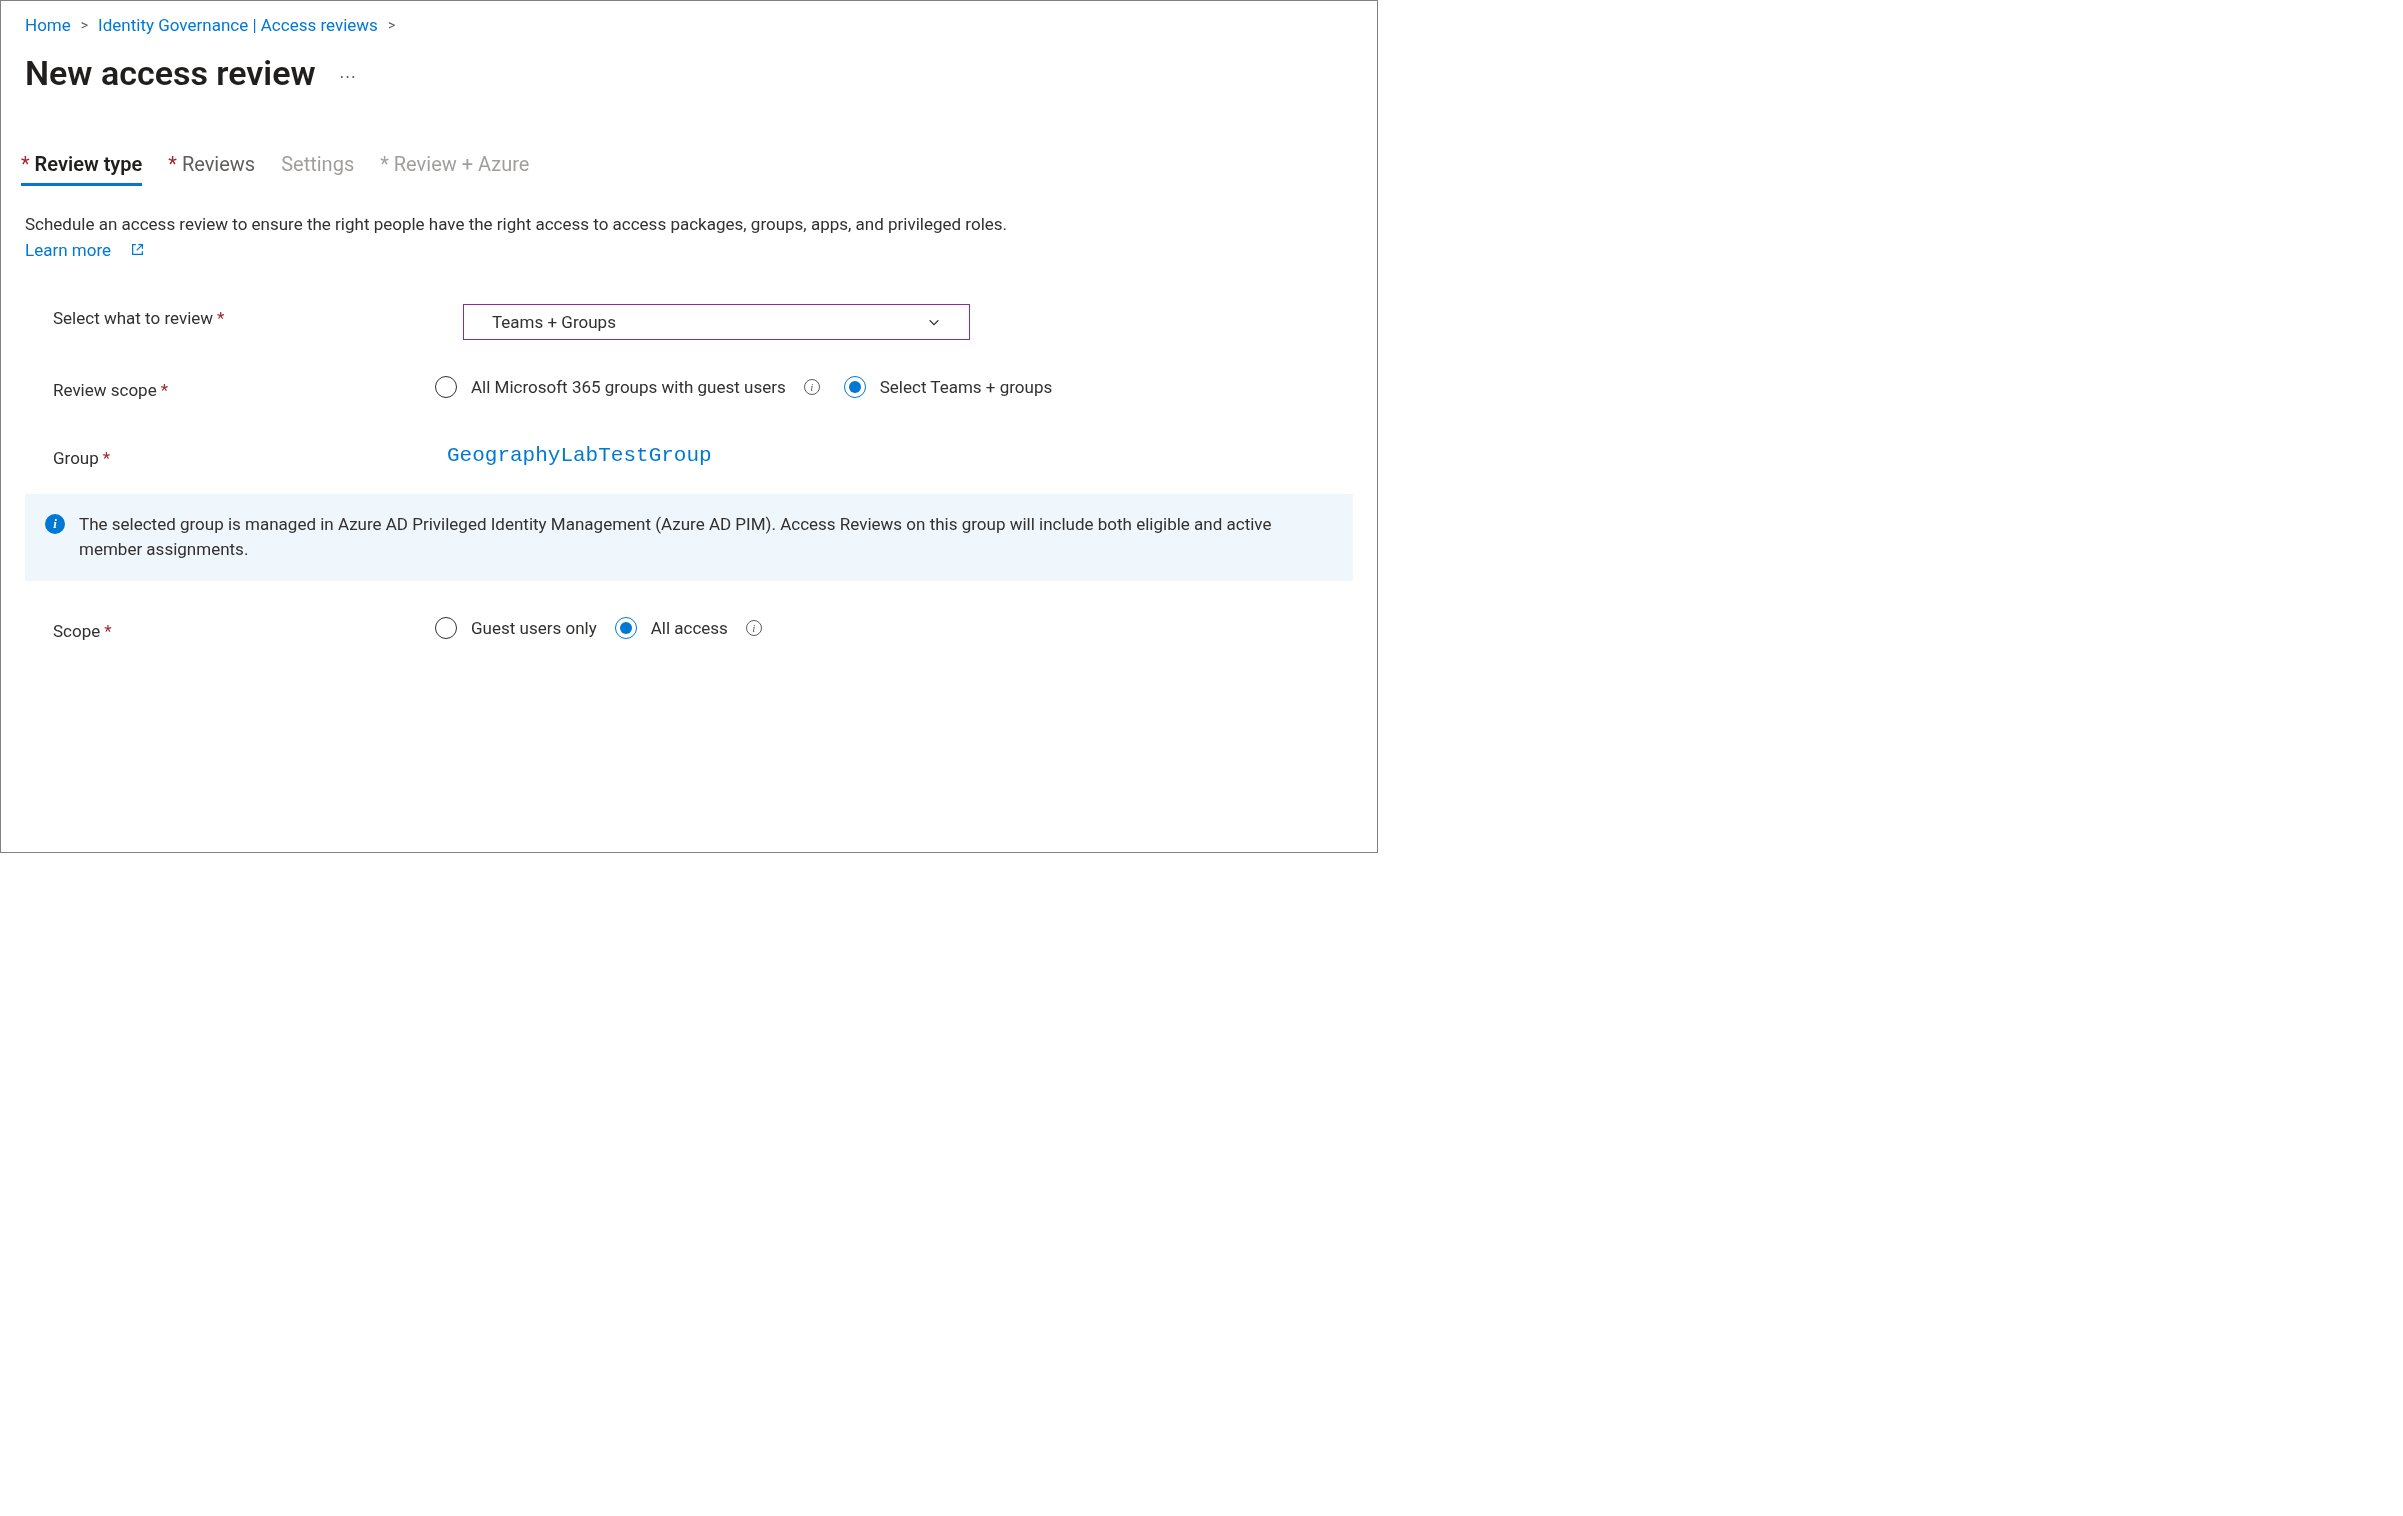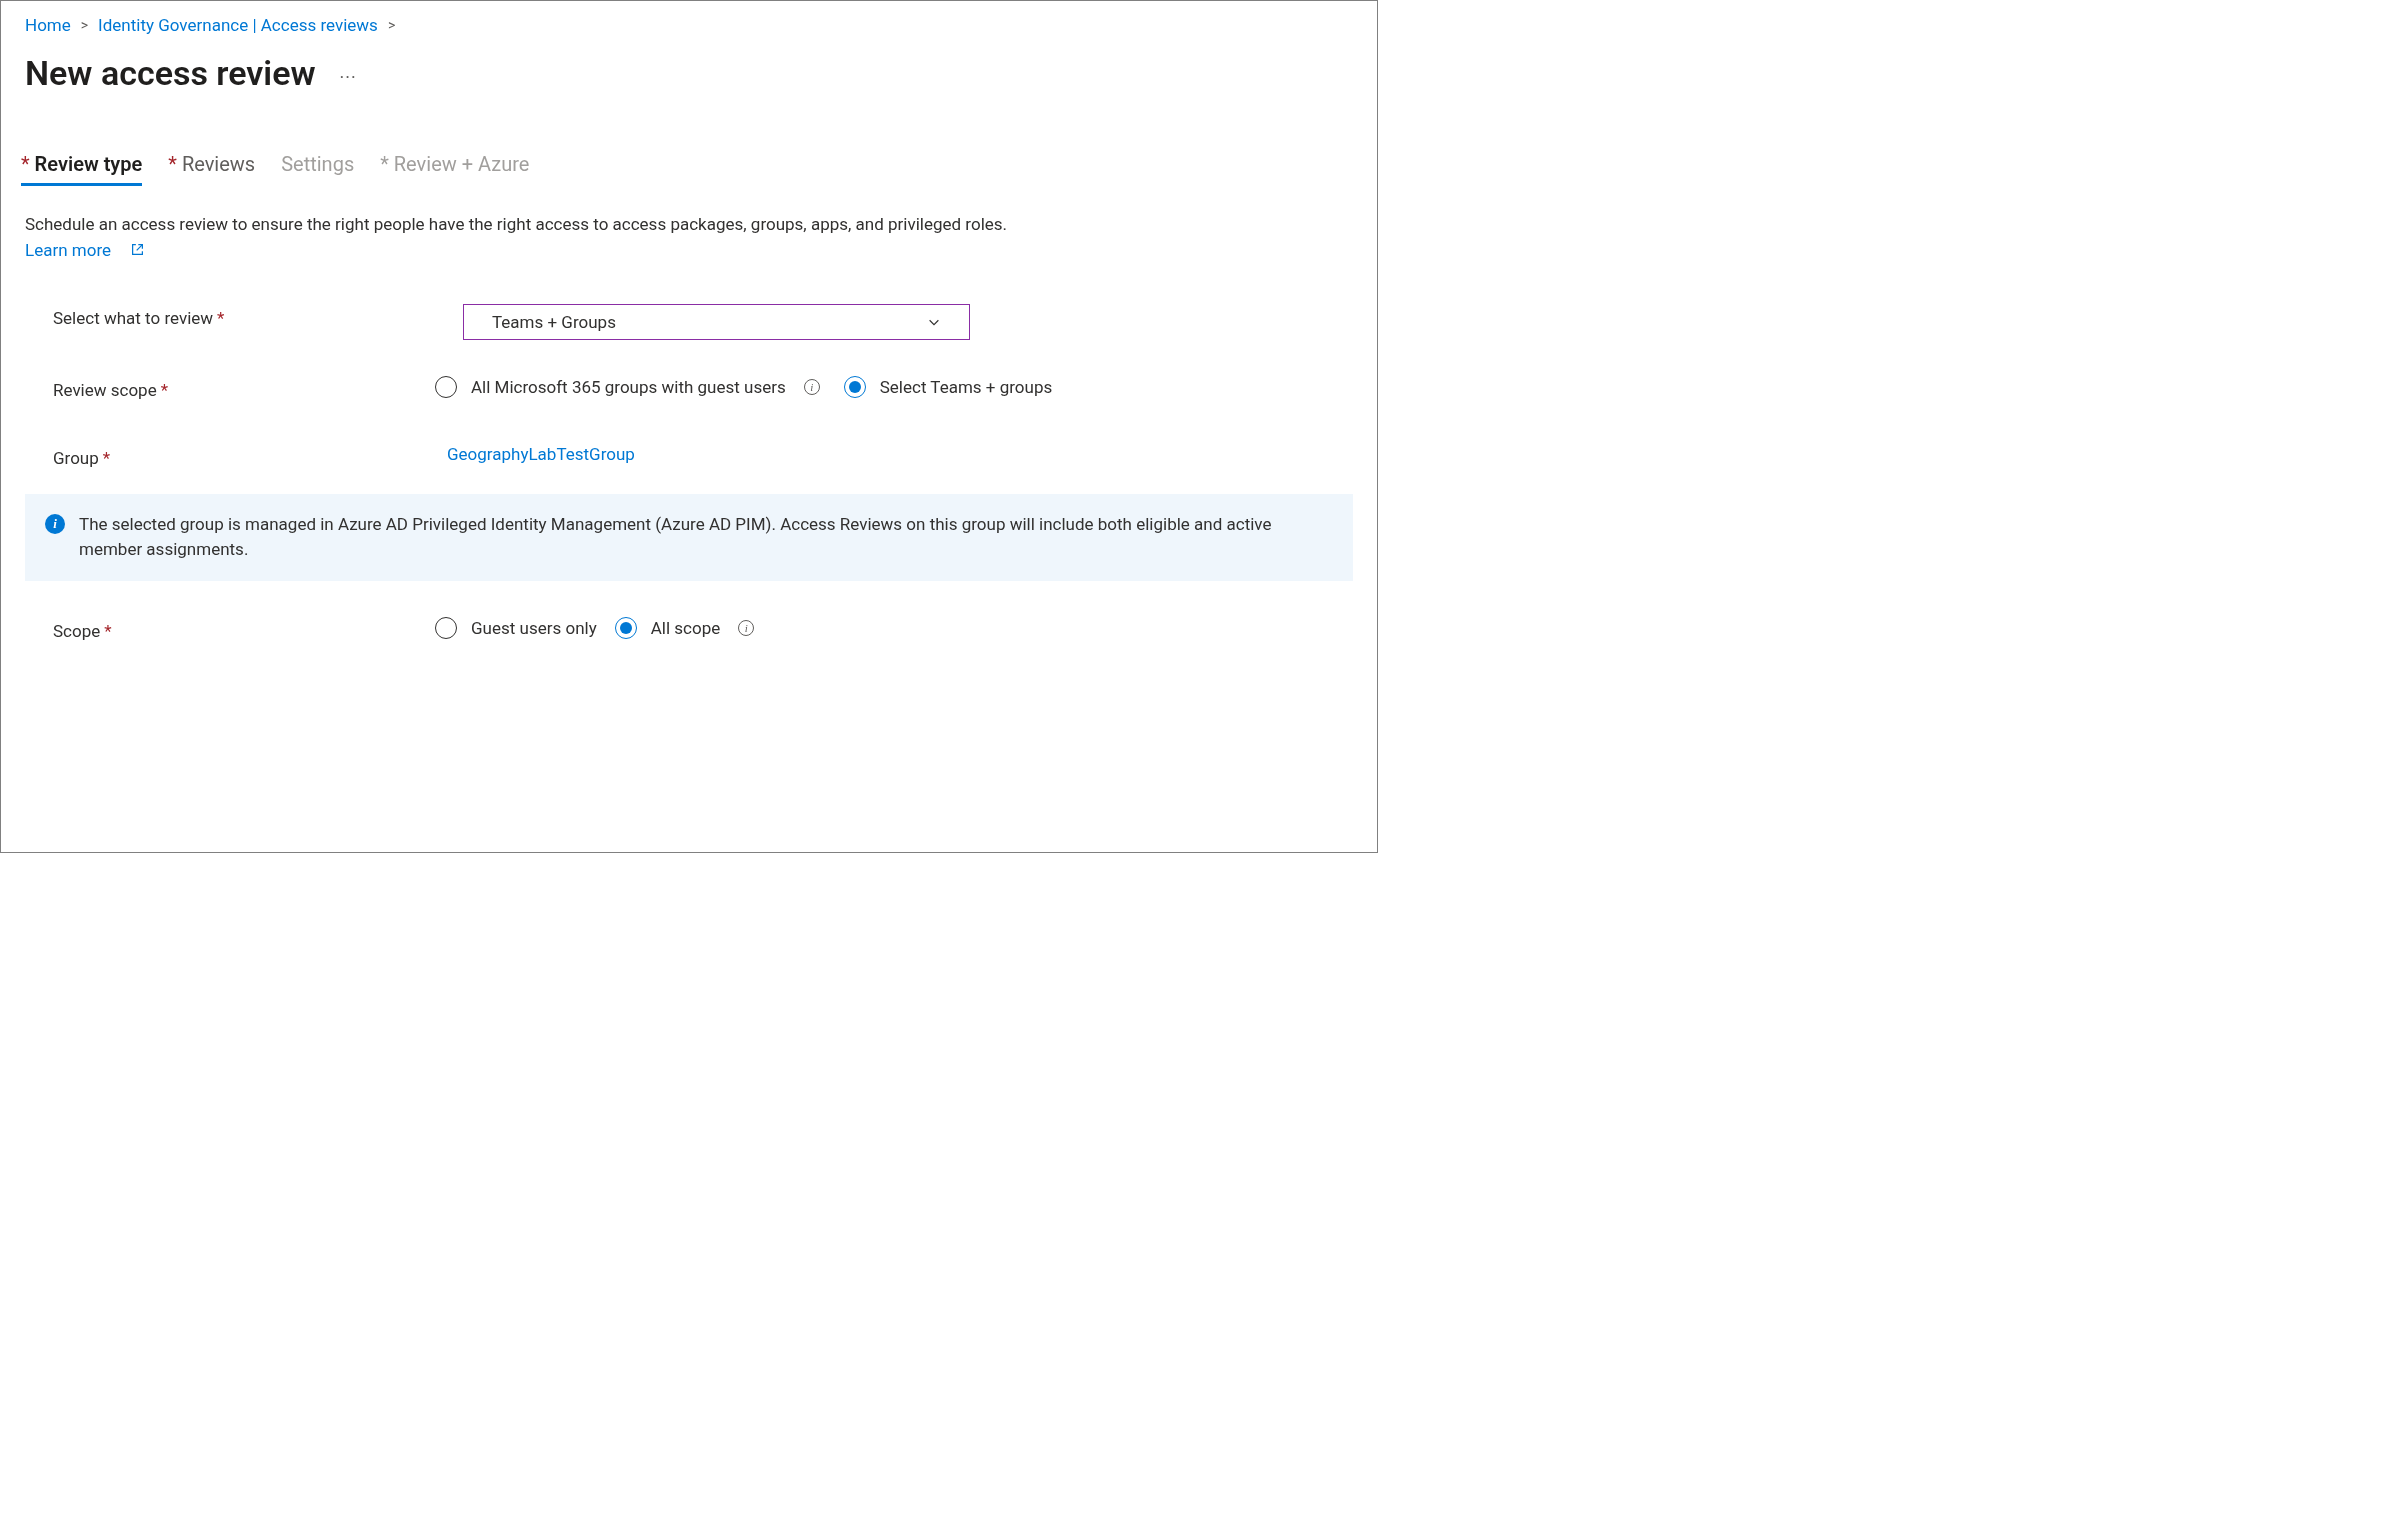--- a/index.html
+++ b/index.html
@@ -206,23 +206,24 @@
       font-size: 11px;
       color: #605e5c;
       font-style: italic;
       font-family: Georgia, serif;
       margin-left: 4px;
       cursor: pointer;
     }
     
     .group-link {
       color: #0078d4;
-      font-size: 17px;
+      font-size: 21px;
       cursor: pointer;
       padding-left: 12px;
+      font-family: Liberation Mono, monospace;
     }
     
     .info-banner {
       background: #eff6fc;
       padding: 18px 20px;
       display: flex;
       gap: 14px;
       margin: 26px 0 36px 0;
       font-size: 17px;
       line-height: 1.5;
@@ -336,21 +337,21 @@
         <span>Scope</span><span class="req">*</span>
       </div>
       <div class="form-control">
         <div class="radio-group" style="gap:18px;">
           <label class="radio-option">
             <span class="radio-circle"></span>
             <span>Guest users only</span>
           </label>
           <label class="radio-option">
             <span class="radio-circle selected"></span>
-            <span>All scope</span>
+            <span>All access</span>
             <span class="info-icon">i</span>
           </label>
         </div>
       </div>
     </div>
   </div>
 </div>
 
 
 </body></html>

